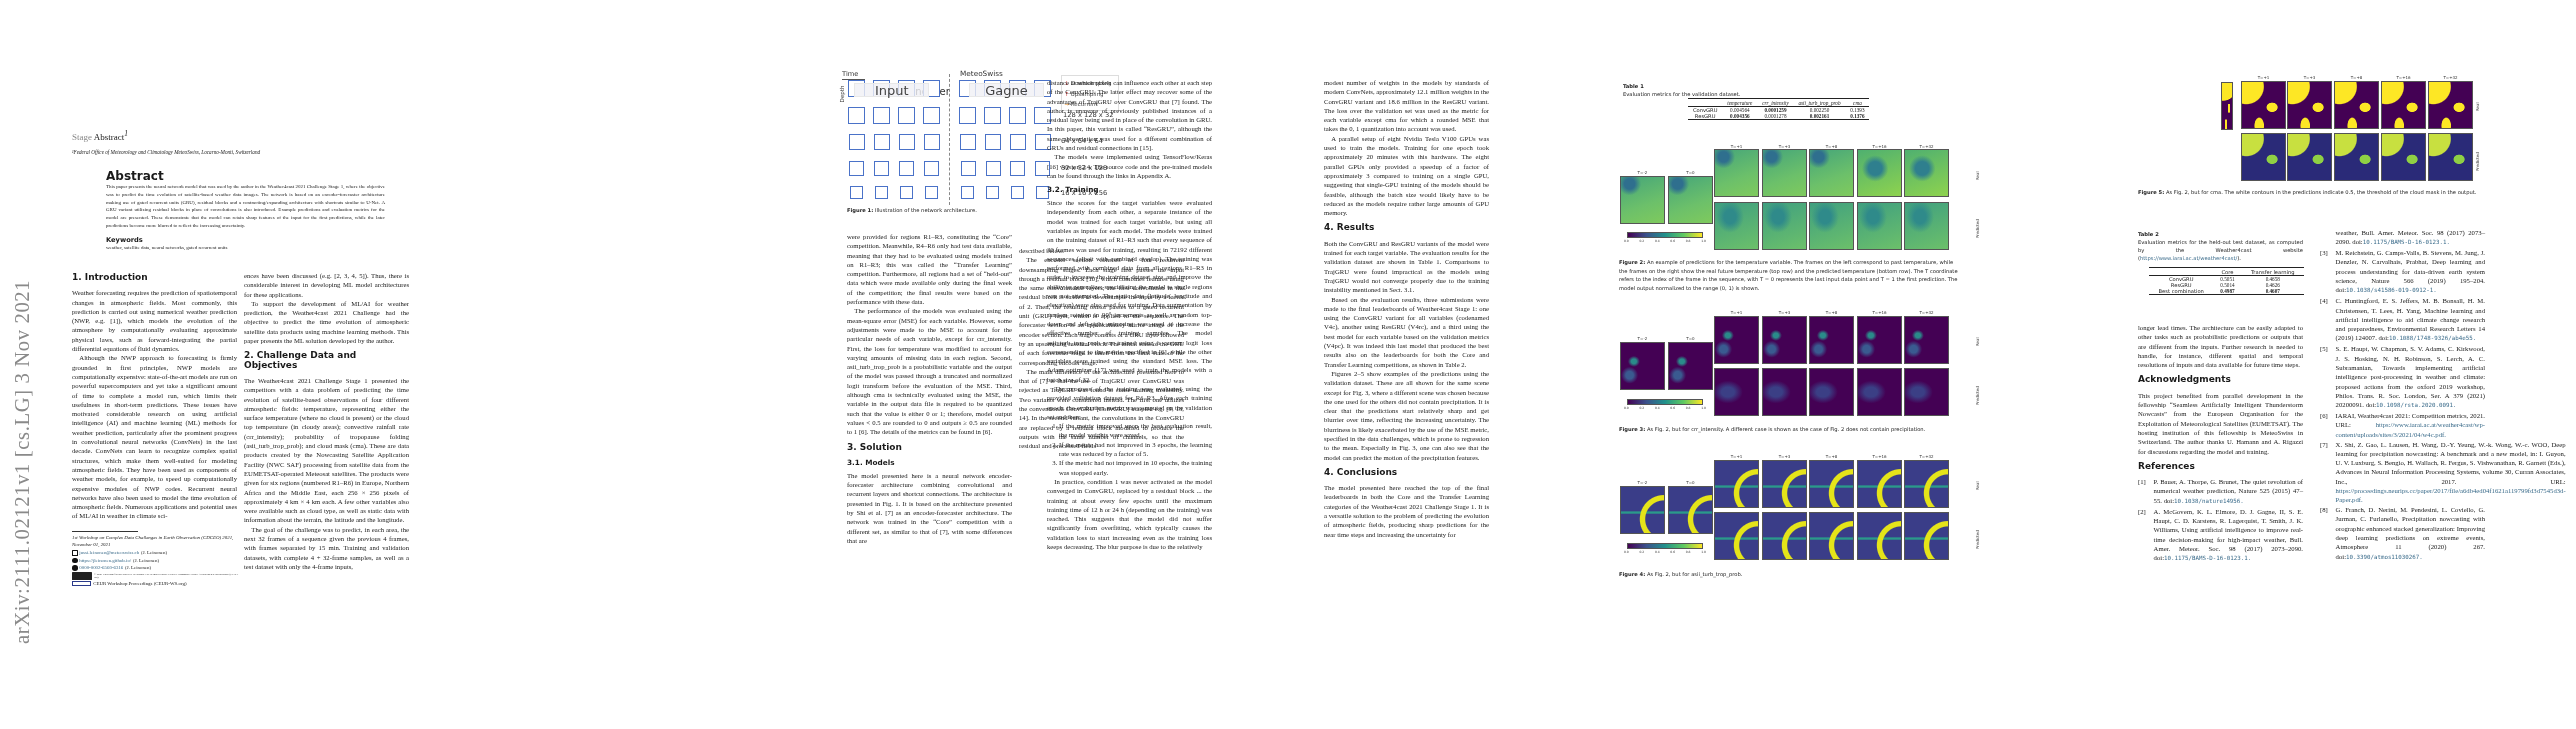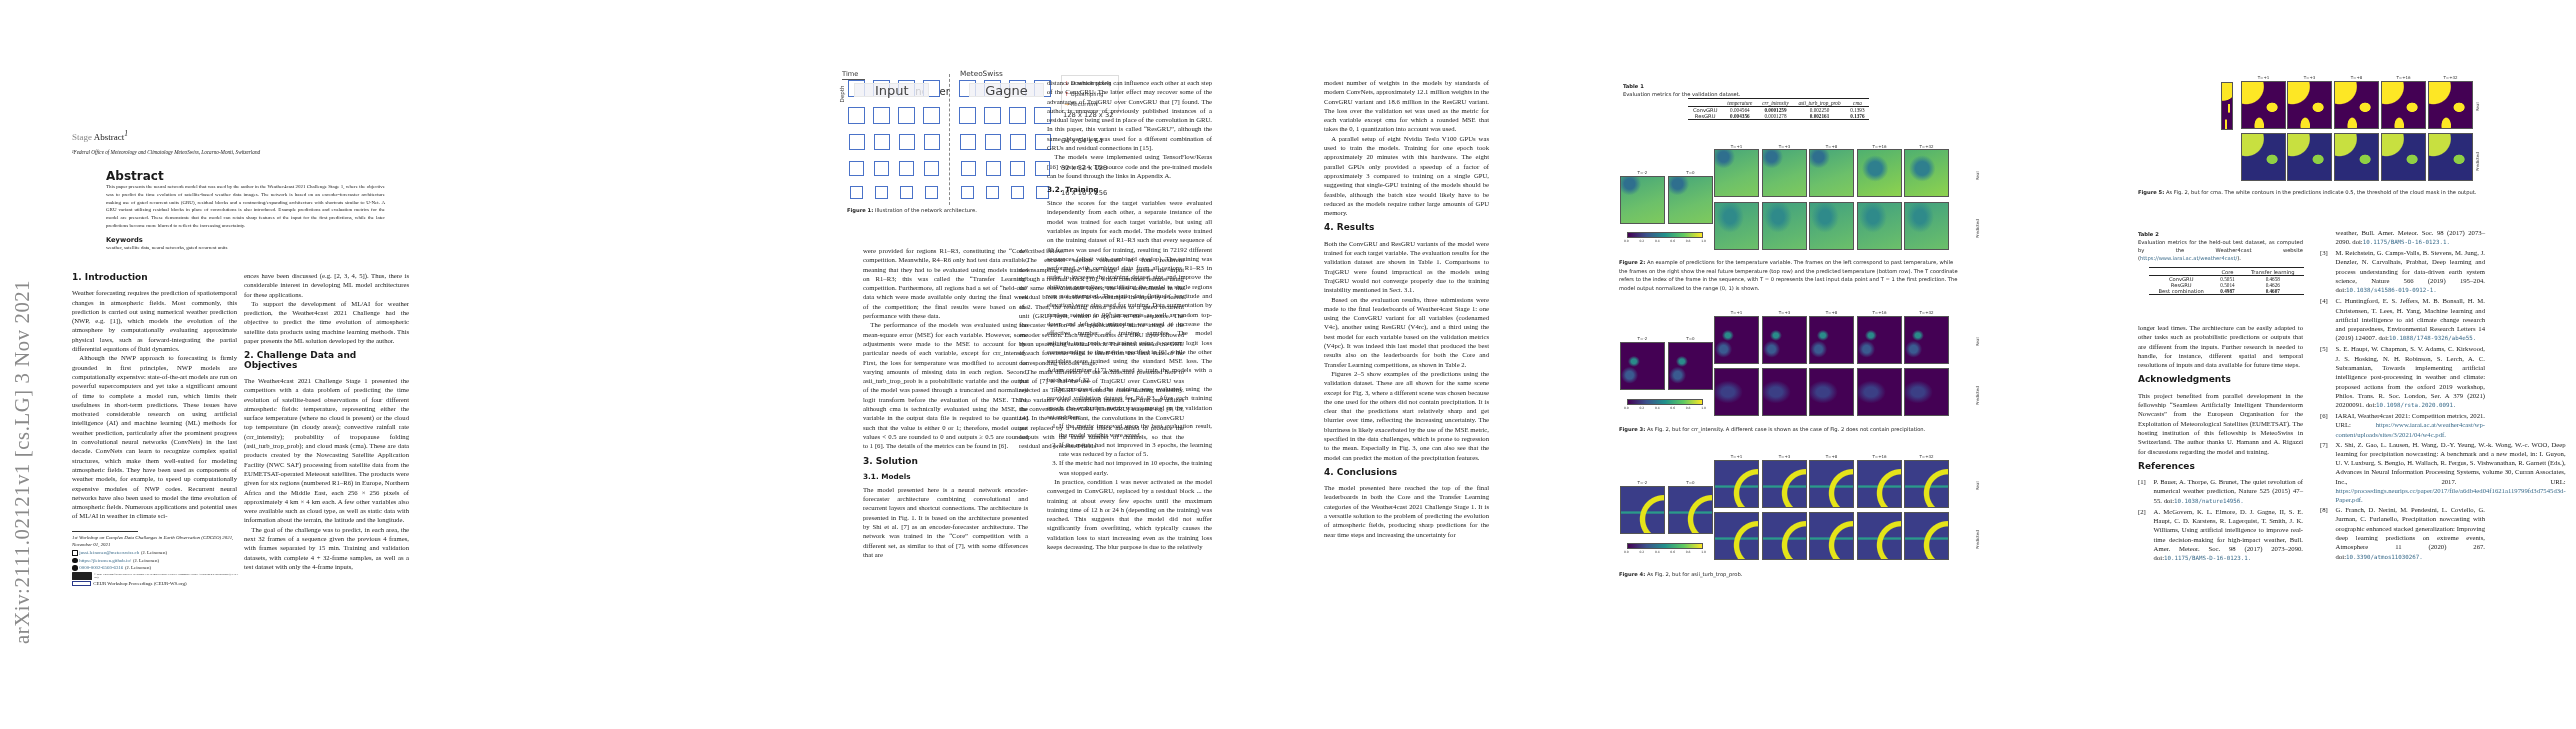--- a/index.html
+++ b/index.html
@@ -225,21 +225,21 @@
     </div>
     <div class="lbl" style="left:216px; top:44px;">128 x 128 x 32</div>
     <div class="lbl" style="left:214px; top:70px;">64 x 64 x 64</div>
     <div class="lbl" style="left:214px; top:97px;">32 x 32 x 128</div>
     <div class="lbl" style="left:214px; top:122px;">16 x 16 x 256</div>
   </div>
   <div class="fig-caption" style="left:203px; top:207px;">
     <b>Figure 1:</b><span> Illustration of the network architecture.</span>
   </div>
 
-  <div class="col" style="left:203px; top:246px; width:165px; position:absolute;margin-left:16px;">
+  <div class="col" style="left:203px; top:232px; width:165px; position:absolute;">
     <p class="noindent">were provided for regions R1–R3, constituting the “Core” competition. Meanwhile, R4–R6 only had test data available, meaning that they had to be evaluated using models trained on R1–R3; this was called the “Transfer Learning” competition. Furthermore, all regions had a set of “held-out” data which were made available only during the final week of the competition; the final results were based on the performance with these data.</p>
     <p>The performance of the models was evaluated using the mean-square error (MSE) for each variable. However, some adjustments were made to the MSE to account for the particular needs of each variable, except for crr_intensity. First, the loss for temperature was modified to account for varying amounts of missing data in each region. Second, asii_turb_trop_prob is a probabilistic variable and the output of the model was passed through a truncated and normalized logit transform before the evaluation of the MSE. Third, although cma is technically evaluated using the MSE, the variable in the output data file is required to be quantized such that the value is either 0 or 1; therefore, model output values &lt; 0.5 are rounded to 0 and outputs ≥ 0.5 are rounded to 1 [6]. The details of the metrics can be found in [6].</p>
     <div class="sec-head">3.  Solution</div>
     <div class="sub-head">3.1.  Models</div>
     <p class="noindent">The model presented here is a neural network encoder-forecaster architecture combining convolutional and recurrent layers and shortcut connections. The architecture is presented in Fig. 1. It is based on the architecture presented by Shi et al. [7] as an encoder-forecaster architecture. The network was trained in the “Core” competition with a different set, as similar to that of [7], with some differences that are</p>
   </div>
 
   <div class="col" style="left:375px; top:246px; width:165px;">
     <p class="noindent">described below.</p>
     <p>The encoder section consists of four recurrent downsampling stages. Each stage first passes the input through a residual block [10], which combines features using the same convolutional layers; the first convolution in the residual block is strided to downsample the input by a factor of 2. Then, the resulting tensor passes to a gated recurrent unit (GRU) layer, which is applied to the sequence. The forecaster section is an approximately mirror image of the encoder section. Each stage consists of a GRU layer followed by an upsampling residual block. The initial state of the GRU of each forecaster stage is taken from the final state of the corresponding encoder stage.</p>

